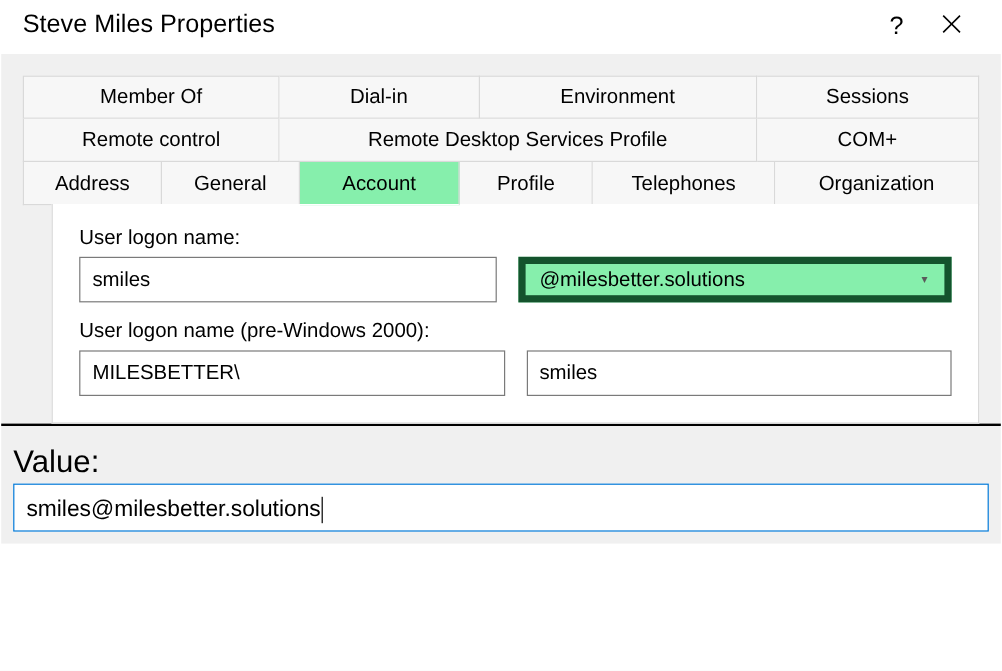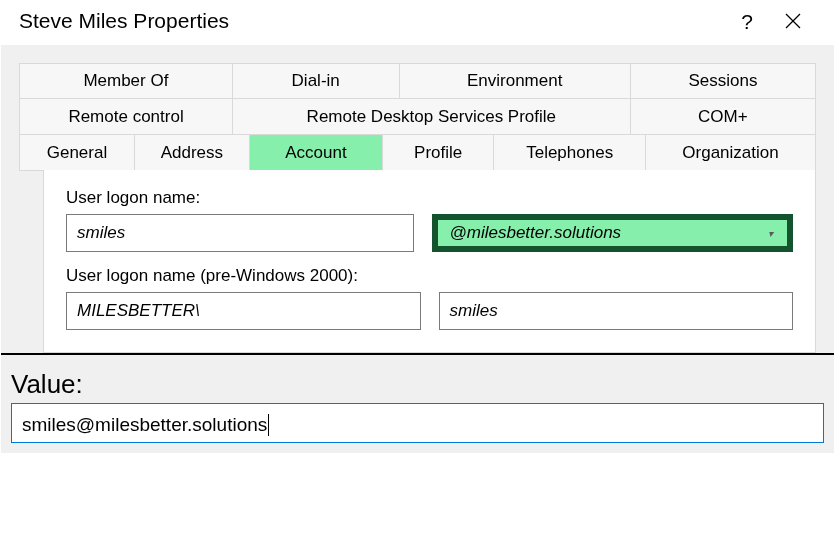--- a/index.html
+++ b/index.html
@@ -79,21 +79,20 @@
   .field-label {
     font-size: 17px;
     margin-bottom: 6px;
     margin-top: 14px;
   }
   .field-label:first-child { margin-top: 0; }
   .row {
     display: flex;
     gap: 18px;
     align-items: flex-end;
-    font-style: italic;
   }
   .textfield {
     border: 1px solid #7a7a7a;
     background: #ffffff;
     padding: 6px 10px;
     font-size: 17px;
     height: 38px;
     display:flex;
     align-items:center;
     flex:1;
@@ -196,24 +195,24 @@
         <div class="tab" style="flex:2.15">
             <span>Remote Desktop Services Profile</span>
           </div>
         <div class="tab" style="flex:1.0">
             <span>COM+</span>
           </div>
       </div>
 
       <div class="tabrow">
         <div class="tab" style="flex:0.62">
+            <span>Address</span>
+          </div>
+        <div class="tab" style="flex:0.62">
             <span>General</span>
-          </div>
-        <div class="tab" style="flex:0.62">
-            <span>Address</span>
           </div>
         <div class="tab active" style="flex:0.72">
             <span>Account</span>
           </div>
         <div class="tab" style="flex:0.60">
             <span>Profile</span>
           </div>
         <div class="tab" style="flex:0.82">
             <span>Telephones</span>
           </div>

